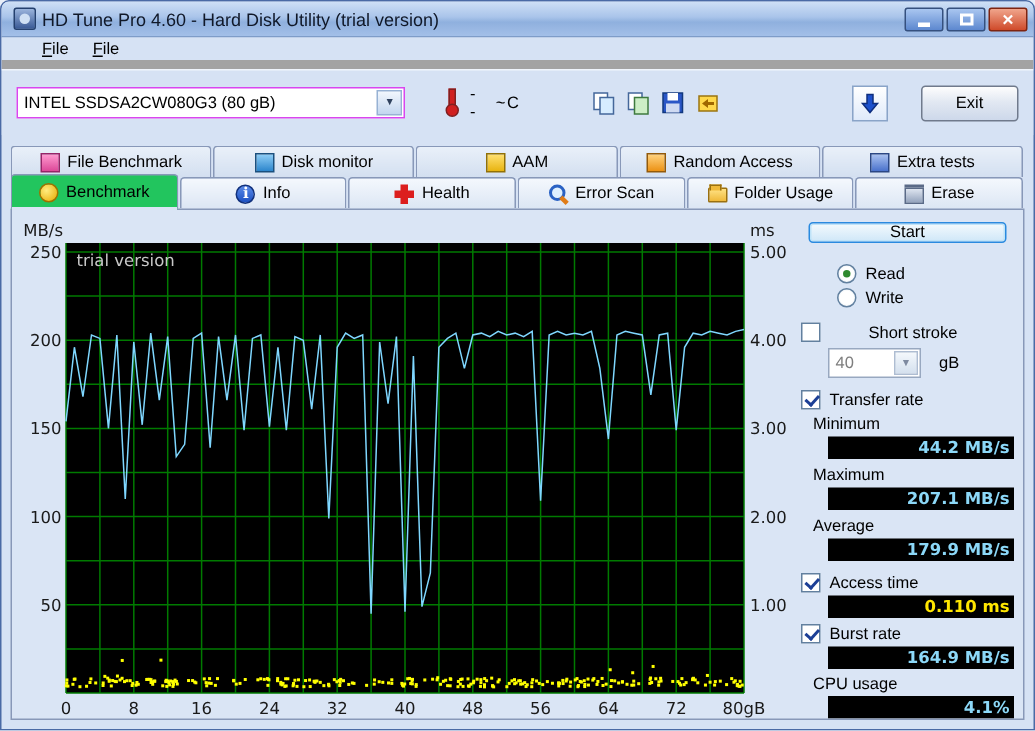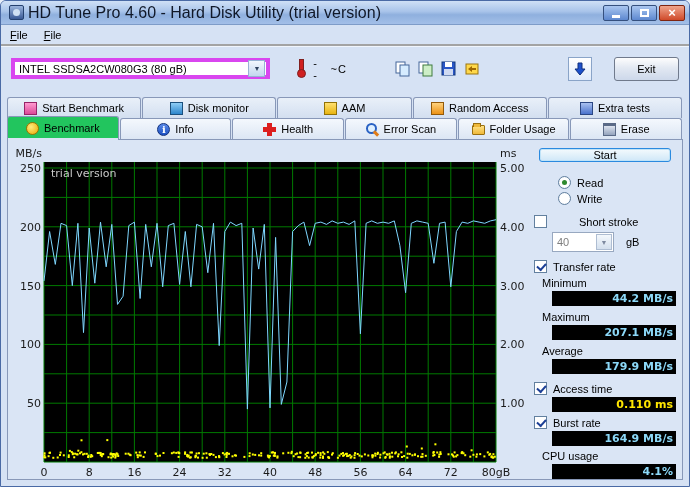--- a/index.html
+++ b/index.html
@@ -8,39 +8,39 @@
   .window { width:690px; height:487px; display:flex; flex-direction:column;
             background:#d6e2f4; border:1px solid #4a6aa5; border-radius:6px 6px 0 0; overflow:hidden; }
 
   
   .titlebar { height:24px; flex:0 0 auto; display:flex; align-items:center; padding:0 4px;
               background:linear-gradient(#cfe0f6,#a9c4ea 45%,#8fb0de 60%,#a3bfe8); border-bottom:1px solid #7e9cc8; }
   .app-icon { width:15px; height:15px; margin:0 4px; border-radius:2px;
               background:linear-gradient(#9ab4dc,#3a5a96); border:1px solid #24406e; position:relative; }
   .app-icon::after { content:""; position:absolute; left:3px; top:3px; width:7px; height:7px;
               border-radius:50%; background:#cfe0f4; }
-  .title-text { font-size:16px; color:#101828; }
+  .title-text { font-size:12px; color:#101828; }
   .winbtns { margin-left:auto; display:flex; gap:2px; }
   .wbtn { width:26px; height:16px; border-radius:2px; display:flex; align-items:center; justify-content:center;
           border:1px solid #35507e; background:linear-gradient(#a9c6f0,#5d88cf); cursor:default; }
   .wbtn.close { background:linear-gradient(#f0a58c,#cf4a2a); border-color:#7e2410; }
   .g-min { width:8px; height:3px; background:#fff; margin-top:7px; }
   .g-max { width:9px; height:8px; border:2px solid #fff; }
   .g-close { color:#fff; font-weight:bold; font-size:13px; line-height:1; }
 
   
-  .menubar { height:21px; flex:0 0 auto; display:flex; align-items:center; padding:0 1px;
-             background:#d6e2f4; border-bottom:2px solid #a3a3a3; }
+  .menubar { height:21px; flex:0 0 auto; display:flex; align-items:center; padding:0 19px;
+             background:#d6e2f4; border-bottom:6px solid #a3a3a3; }
   .menu-item { padding:2px 8px; }
   .menu-item::first-letter { text-decoration:underline; }
 
   
   .toolbar { height:44px; flex:0 0 auto; display:flex; align-items:center; padding:0 10px;
              background:#d6e2f4; border-top:1px solid #f0f5fc; }
-  .combo { width:262px; height:21px; background:#fff; border:4px solid #d946ef; display:flex; align-items:center; }
+  .combo { width:262px; height:21px; background:#fff; border:1px solid #d946ef; display:flex; align-items:center; }
   .combo-text { flex:1; padding-left:4px; white-space:nowrap; overflow:hidden; }
   .combo-arrow { width:17px; height:17px; margin:1px; background:linear-gradient(#f2f7fd,#c3d6ef);
                  border:1px solid #97b2d4; display:flex; align-items:center; justify-content:center;
                  font-size:7px; color:#30425e; }
   .therm { width:9px; height:19px; margin-left:26px; position:relative; }
   .therm::before { content:""; position:absolute; left:3px; top:0; width:3px; height:13px;
                    background:#d02020; border:1px solid #802020; }
   .therm::after  { content:""; position:absolute; left:1px; bottom:0; width:7px; height:7px;
                    border-radius:50%; background:#d02020; border:1px solid #802020; }
   .temp-text { margin-left:8px; letter-spacing:1px; }
@@ -184,21 +184,21 @@
     </div>
     <div class="exit-btn">
         <span>Exit</span>
       </div>
   </div>
 
   <div class="tabs">
     <div class="tab-row back">
       <div class="tab">
           <span class="tico i-fb"></span>
-          <span>Start Benchmark</span>
+          <span>File Benchmark</span>
         </div>
       <div class="tab">
           <span class="tico i-dm"></span>
           <span>Disk monitor</span>
         </div>
       <div class="tab">
           <span class="tico i-aam"></span>
           <span>AAM</span>
         </div>
       <div class="tab">

